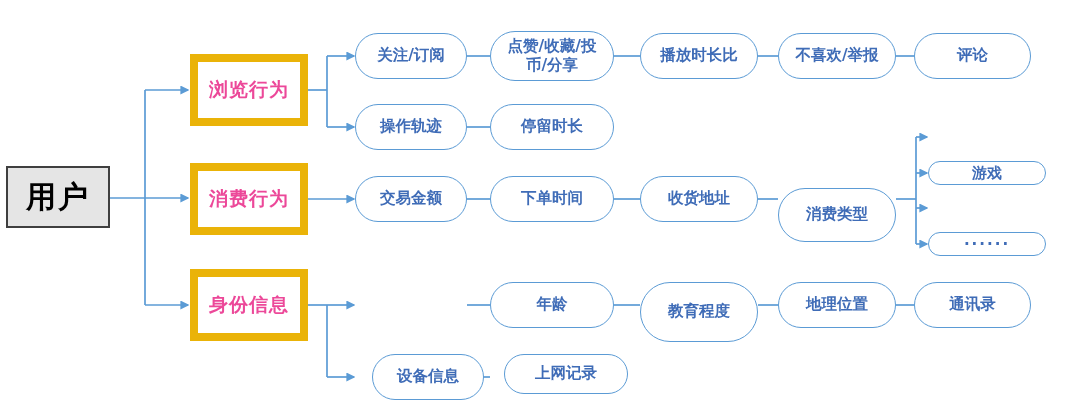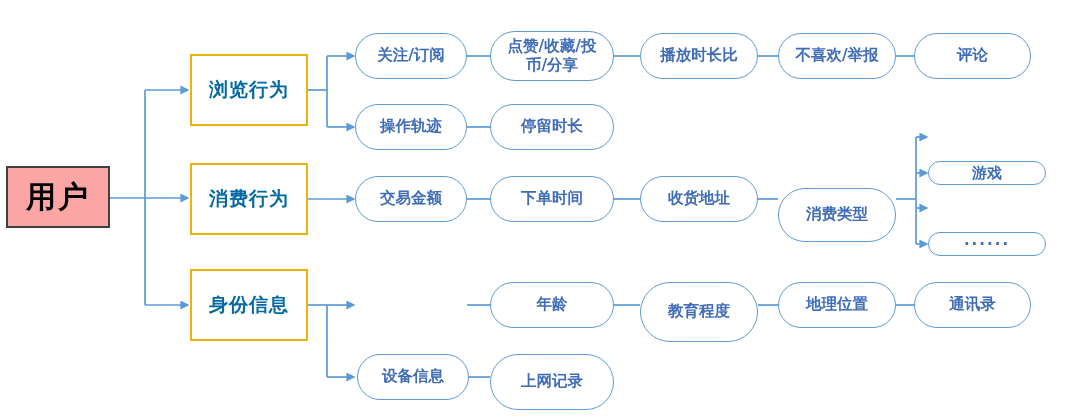--- a/index.html
+++ b/index.html
@@ -10,29 +10,29 @@
     font-family:"DejaVu Sans","Liberation Sans",sans-serif;
     overflow:hidden;
   }
   #wires{position:absolute;left:0;top:0;width:1080px;height:419px;z-index:0;}
   .node{
     position:absolute;z-index:2;
     display:flex;align-items:center;justify-content:center;
     box-sizing:border-box;text-align:center;
   }
   .rootbox{
-    background:#fca5a5;
+    background:#e5e5e5;
     border:2px solid #3f3f3f;
     color:#000;font-weight:bold;font-size:30px;
     letter-spacing:2px;
   }
   .cat{
     background:#ffffff;
-    border:2px solid #eab308;
-    color:#0369a1;font-weight:bold;font-size:19px;
+    border:8px solid #eab308;
+    color:#ec4899;font-weight:bold;font-size:19px;
     letter-spacing:1px;
   }
   .enode{
     background:#ffffff;
     border:1.4px solid #5b9bd5;
     border-radius:999px;
     color:#3f6cb7;font-size:15.5px;font-weight:600;
     line-height:1.25;
     padding:2px 8px;
   }
@@ -120,16 +120,16 @@
   <div class="node enode" style="left:778px;top:188px;width:118px;height:54px;">消费类型</div>
 
   <div class="node enode small" style="left:928px;top:161px;width:118px;height:24px;">游戏</div>
   <div class="node enode small dots" style="left:928px;top:232px;width:118px;height:24px;">······</div>
 
   <div class="node enode" style="left:490px;top:282px;width:124px;height:46px;">年龄</div>
   <div class="node enode" style="left:640px;top:282px;width:118px;height:60px;">教育程度</div>
   <div class="node enode" style="left:778px;top:282px;width:118px;height:46px;">地理位置</div>
   <div class="node enode" style="left:914px;top:282px;width:117px;height:46px;">通讯录</div>
 
-  <div class="node enode" style="left:357px;top:354px;width:112px;height:46px;">设备信息</div>
-  <div class="node enode" style="left:490px;top:354px;width:124px;height:56px;">上网记录</div>
+  <div class="node enode" style="left:372px;top:354px;width:112px;height:46px;">设备信息</div>
+  <div class="node enode" style="left:504px;top:354px;width:124px;height:40px;">上网记录</div>
 
 </div>
 
 </body></html>

